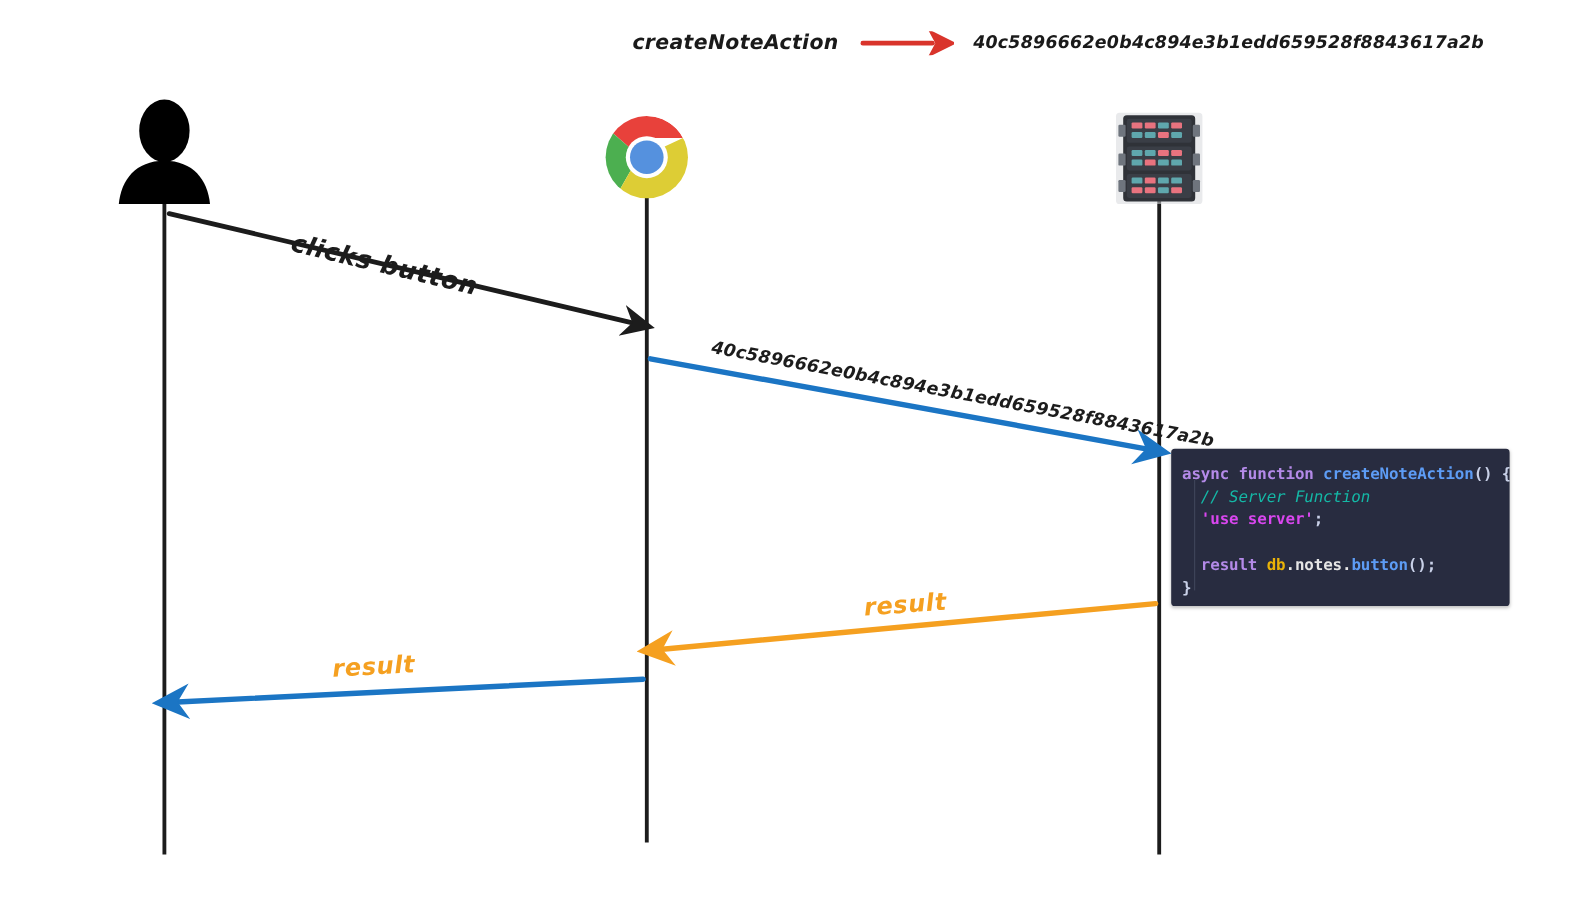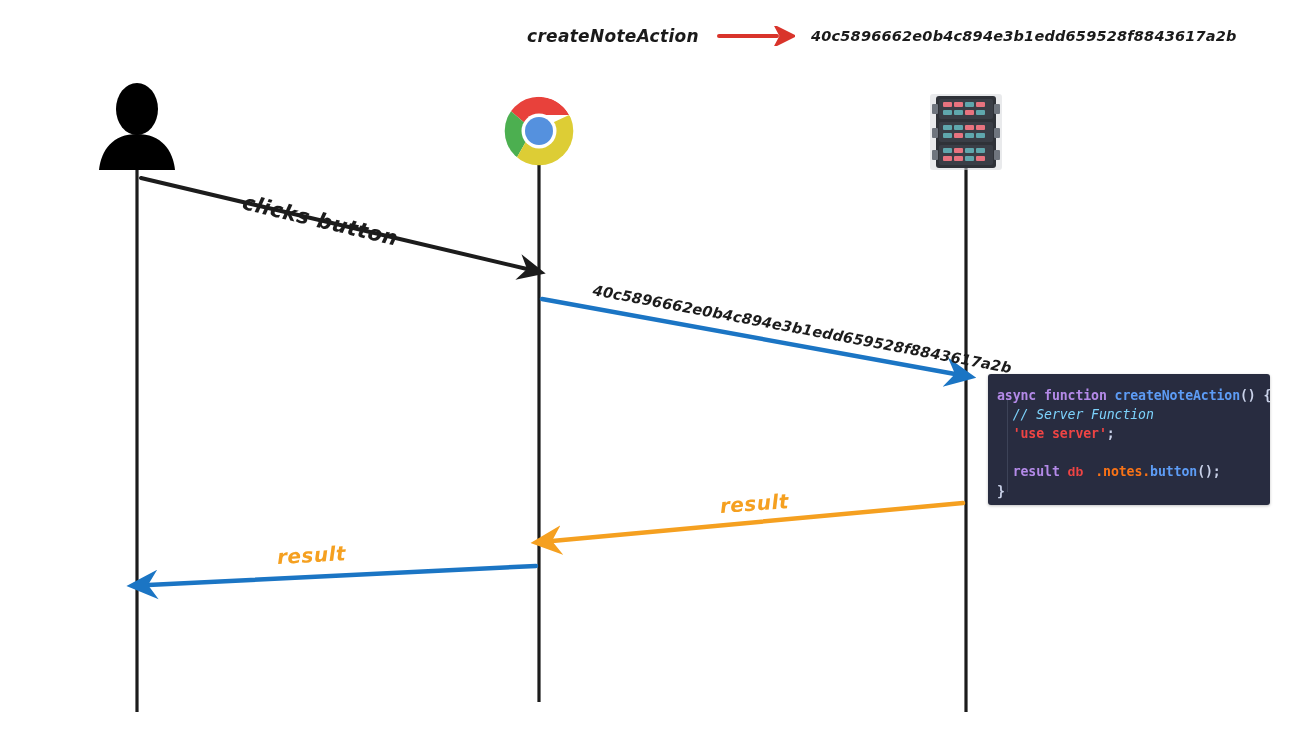--- a/index.html
+++ b/index.html
@@ -126,21 +126,20 @@
     left: 961px;
     top: 374px;
     width: 282px;
     height: 131px;
     background: #282c40;
     border-radius: 3px;
     box-sizing: border-box;
     padding: 12px 0 10px 0;
     overflow: hidden;
     box-shadow: 0 1px 3px rgba(0,0,0,0.25);
-    margin-left: 12px;
   }
   .code-block .indent-guide {
     position: absolute;
     left: 19px;
     top: 26px;
     width: 1px;
     height: 92px;
     background: #3d4358;
   }
   .code-line {
@@ -148,24 +147,24 @@
     font-size: 13.2px;
     line-height: 19px;
     white-space: pre;
     padding-left: 9px;
     font-weight: bold;
     letter-spacing: -0.1px;
   }
   .tok-kw      { color: #b48ae8; }
   .tok-fn      { color: #5d9cf5; }
   .tok-punct   { color: #c9d1e8; }
-  .tok-comment { color: #7dd3fc; font-style: italic; font-weight: normal; }
-  .tok-string  { color: #ef4444; }
-  .tok-var     { color: #ef4444; font-family: Liberation Mono, monospace; }
-  .tok-dot     { color: #f97316; padding-left: 12px; }
+  .tok-comment { color: #14b8a6; font-style: italic; font-weight: normal; }
+  .tok-string  { color: #d946ef; }
+  .tok-var     { color: #eab308; }
+  .tok-dot     { color: #e5e5e5; }
 </style>
 </head>
 <body>
 
 <div id="canvas">
 
   <div class="legend">
     <span class="legend-name">createNoteAction</span>
     <span class="legend-arrow">
       <svg width="78" height="20" viewBox="0 0 78 20">

